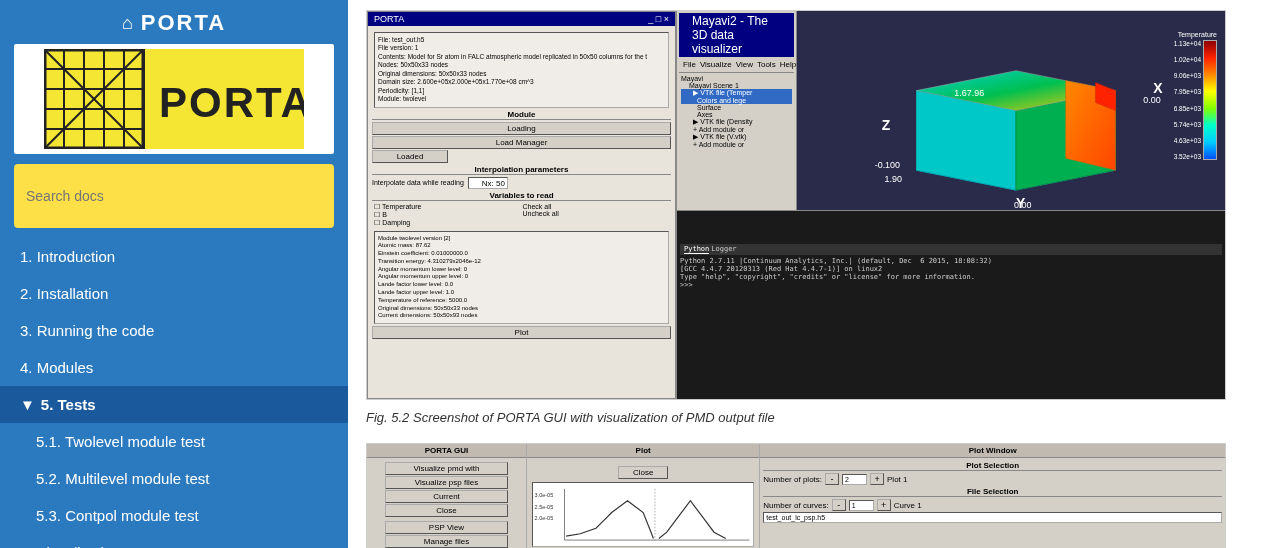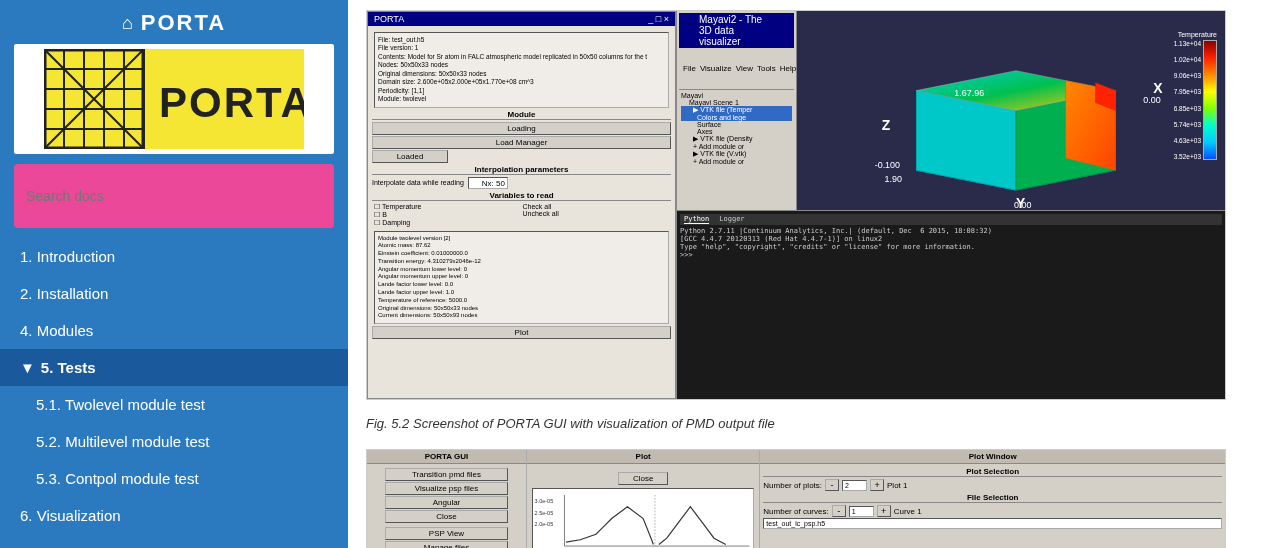--- a/index.html
+++ b/index.html
@@ -61,21 +61,21 @@
     #search-area {
       padding: 0 14px 10px 14px;
     }
 
     #search-input {
       width: 100%;
       padding: 24px 12px;
       border-radius: 4px;
       border: none;
       font-size: 14px;
-      background: #ec4899;
+      background: #fde047;
       color: #333;
       outline: none;
     }
 
     #nav-list {
       flex: 1;
       overflow-y: auto;
       padding: 0;
     }
 
@@ -122,21 +122,21 @@
       height: 390px;
       position: relative;
       overflow: hidden;
       display: flex;
     }
 
     .fig-caption {
       font-style: italic;
       color: #333;
       font-size: 13px;
-      margin-top: 16px;
+      margin-top: 10px;
     }
 
     
     .gui-panel {
       background: #d4d0c8;
       border: 1px solid #888;
       font-size: 9px;
       color: #000;
     }
 
@@ -352,20 +352,21 @@
     </svg>
   </div>
 
   <div id="search-area">
     <input id="search-input" type="text" placeholder="Search docs" style="">
   </div>
 
   <div id="nav-list">
     <div class="nav-item">1. Introduction</div>
     <div class="nav-item">2. Installation</div>
+    <div class="nav-item">3. Running the code</div>
     <div class="nav-item">4. Modules</div>
     <div class="nav-item section-header">
       <span>▼</span>
       <span>5. Tests</span>
     </div>
     <div class="nav-item sub">5.1. Twolevel module test</div>
     <div class="nav-item sub">5.2. Multilevel module test</div>
     <div class="nav-item sub">5.3. Contpol module test</div>
     <div class="nav-item">6. Visualization</div>
   </div>
@@ -432,22 +433,22 @@
             <div class="gui-button" style="flex:1; text-align:center;">Plot</div>
           </div>
         </div>
       </div>
 
       <div class="gui-right">
 
         <div style="display:flex; height:200px; border-bottom:1px solid #888;">
 
           <div style="width:120px; background:#d4d0c8; border-right:1px solid #888; font-size:8px; padding:2px;">
-            <div style="background:#000080; color:#fff; padding:1px 20px; font-size:10px;">Mayavi2 - The 3D data visualizer</div>
-            <div style="background:#d4d0c8; padding:16px 4px; font-size:8px; display:flex; gap:4px; border-bottom:1px solid #888;">
+            <div style="background:#000080; color:#fff; padding:1px 13px; font-size:12px;">Mayavi2 - The 3D data visualizer</div>
+            <div style="background:#d4d0c8; padding:3px 4px; font-size:8px; display:flex; gap:4px; border-bottom:1px solid #888;">
               <span>File</span>
               <span>Visualize</span>
               <span>View</span>
               <span>Tools</span>
               <span>Help</span>
             </div>
             <div style="padding:2px; font-size:7px;">
               <div>Mayavi</div>
               <div style="padding-left:8px;">Mayavi Scene 1</div>
               <div style="padding-left:12px; background:#316ac5; color:#fff;">▶ VTK file (Temper</div>
@@ -515,44 +516,44 @@
                   <span>4.63e+03</span>
                   <span>3.52e+03</span>
                 </div>
                 <div style="width:14px; height:120px; background: linear-gradient(to bottom, #8b0000, #ff2200, #ff8800, #ffff00, #80ff00, #00ffcc, #00ccff, #0050ff); border:1px solid #aaa;"></div>
               </div>
             </div>
           </div>
         </div>
 
         <div style="flex:1; background:#1a1a1a; color:#ccc; font-family:monospace; font-size:7px; padding:3px; overflow:hidden;">
-          <div style="background:#333; color:#ccc; display:flex; gap:10px; padding:1px 4px; margin-bottom:2px;">
+          <div style="background:#333; color:#ccc; display:flex; gap:2px; padding:1px 4px; margin-bottom:2px;margin-top:30px;">
             <span style="color:#fff; border-bottom:1px solid #fff;">Python</span>
             <span>Logger</span>
           </div>
           <div style="white-space:pre-wrap; font-size:7px;">Python 2.7.11 |Continuum Analytics, Inc.| (default, Dec  6 2015, 18:08:32)
 [GCC 4.4.7 20120313 (Red Hat 4.4.7-1)] on linux2
 Type "help", "copyright", "credits" or "license" for more information.
 &gt;&gt;&gt;</div>
         </div>
       </div>
     </div>
 
     <div class="fig-caption">Fig. 5.2 Screenshot of PORTA GUI with visualization of PMD output file</div>
   </div>
 
   <div class="figure-container">
     <div class="figure-img2">
 
       <div class="fig2-section" style="max-width:160px; background:#d4d0c8;">
         <div class="fig2-title">PORTA GUI</div>
         <div class="fig2-content">
-          <div class="fig2-button">Transition pmd files</div>
+          <div class="fig2-button">Visualize pmd with</div>
           <div class="fig2-button">Visualize psp files</div>
-          <div class="fig2-button">Angular</div>
+          <div class="fig2-button">Current</div>
           <div class="fig2-button">Close</div>
           <div class="fig2-button" style="margin-top:4px;">PSP View</div>
           <div class="fig2-button">Manage files</div>
           <div class="fig2-button">Choose new</div>
         </div>
       </div>
 
       <div class="fig2-section" style="max-width:310px; background:#d4d0c8;">
         <div class="fig2-title">Plot</div>
         <div class="fig2-content" style="display:flex; flex-direction:column;">

